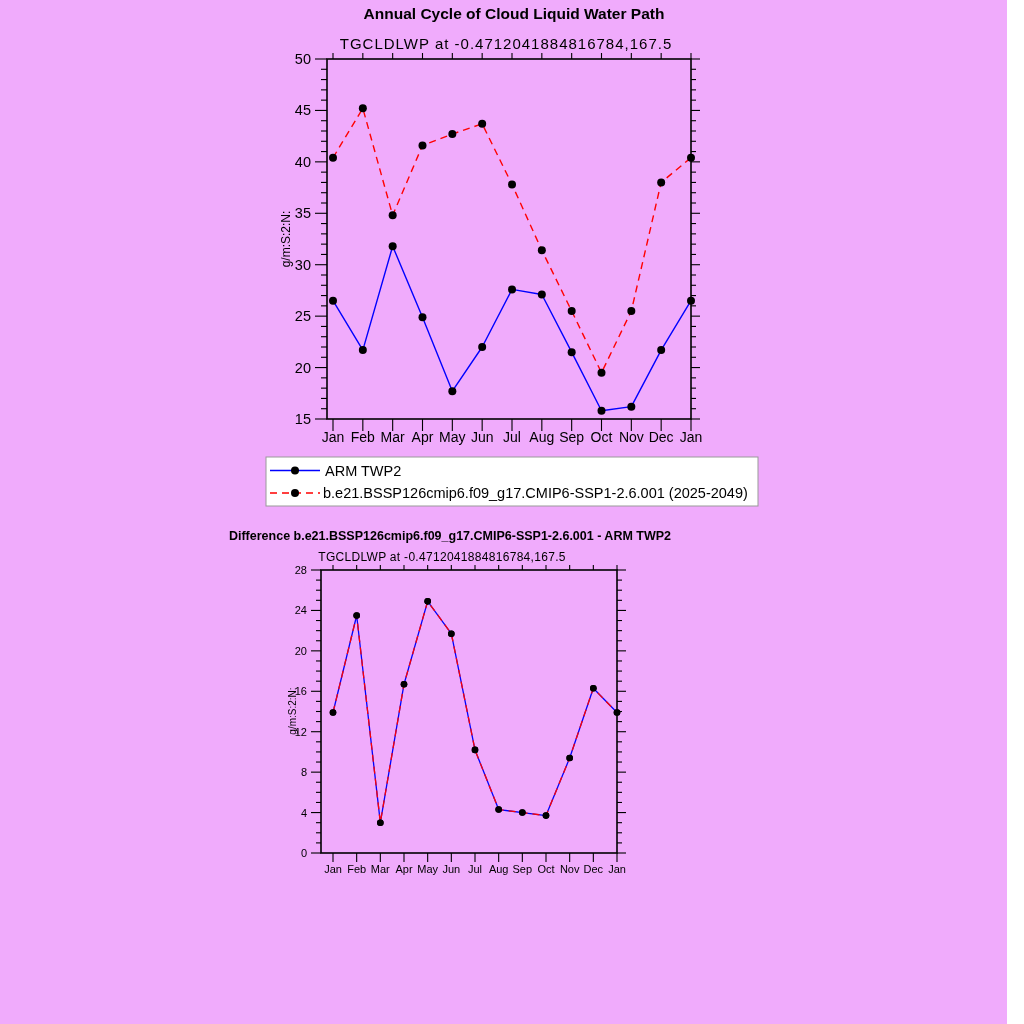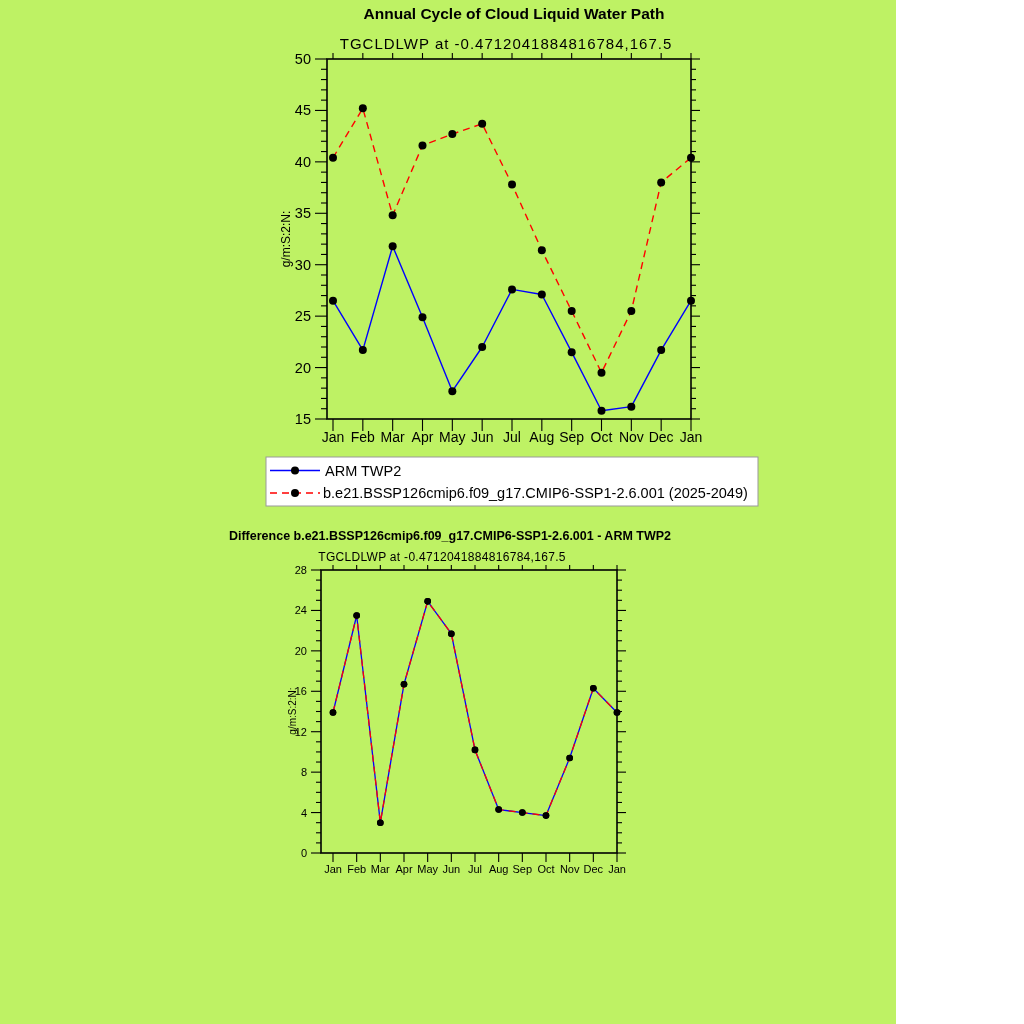--- a/index.html
+++ b/index.html
@@ -1,20 +1,20 @@
 <!DOCTYPE html>
 <html><head>
 <meta charset="utf-8">
 <style>
   html, body { margin: 0; padding: 0; background: #ffffff; }
   #canvas-wrap {
     position: relative;
-    width: 896px;
+    width: 1007px;
     height: 1024px;
-    background: #bef264;
+    background: #f0abfc;
     font-family: "Liberation Sans", sans-serif;
     text-decoration: underline;
   }
   svg text {
     font-family: "Liberation Sans", sans-serif;
     fill: #000000;
   }
   .title1   { font-size: 15.5px; font-weight: bold; text-anchor: middle; }
   .subtitle1{ font-size: 15px; letter-spacing: 1px; text-anchor: middle; }
   .title2   { font-size: 12.5px; font-weight: bold; text-anchor: middle; }

